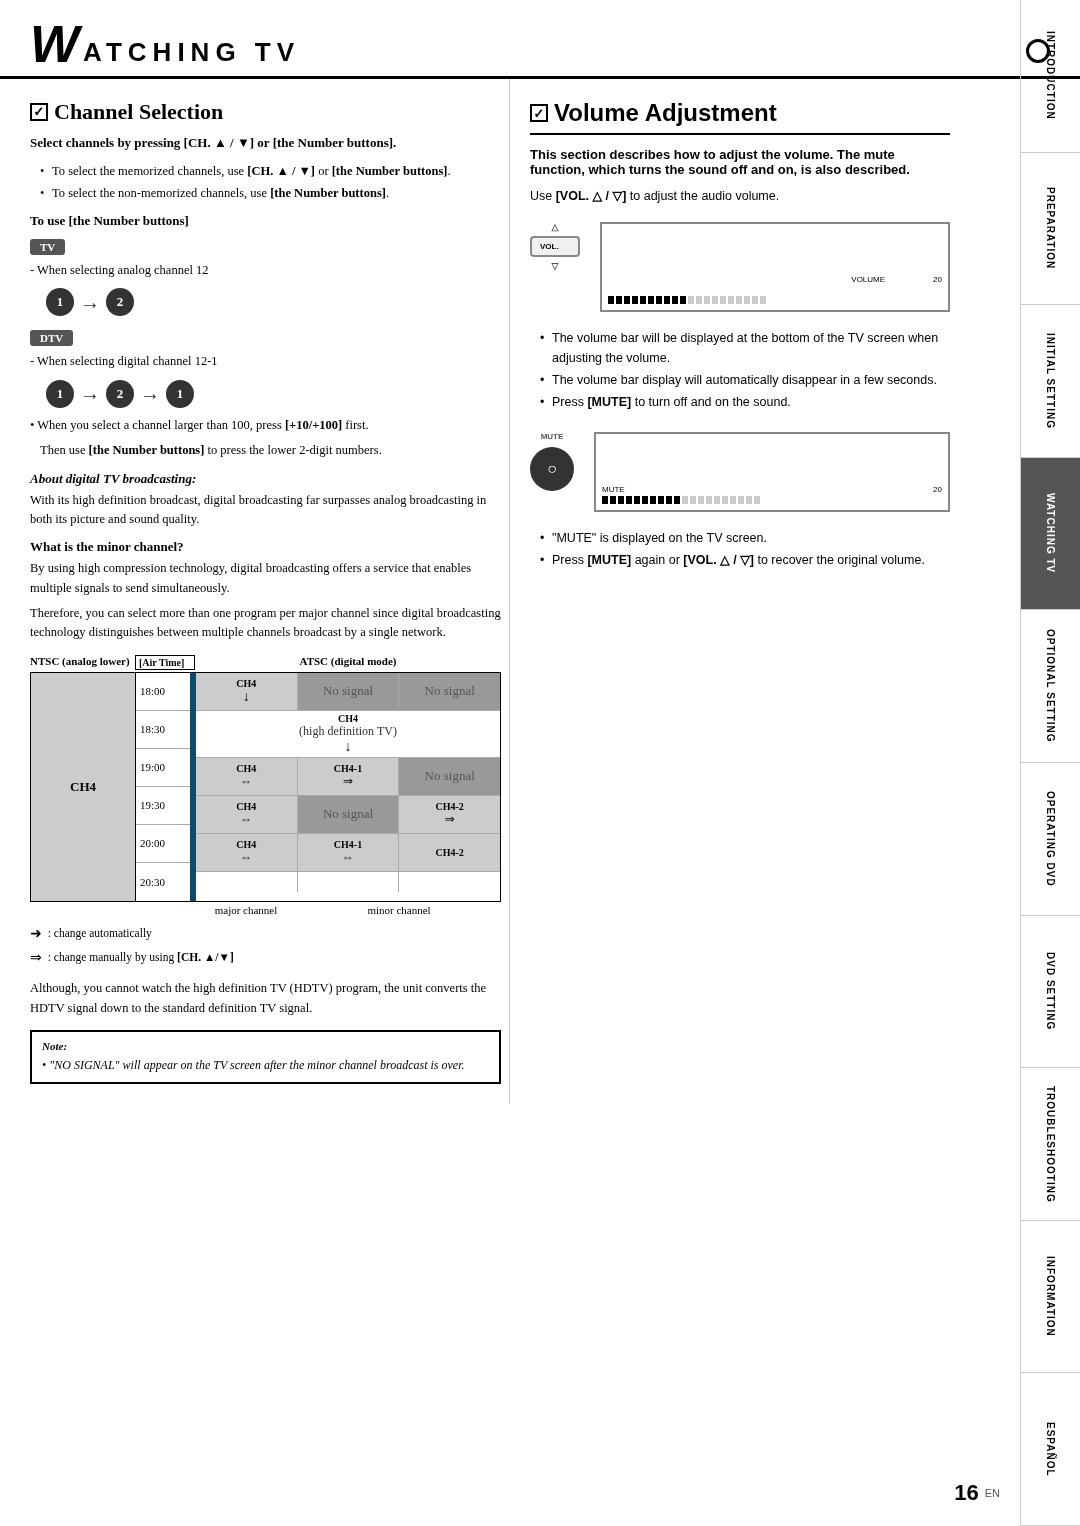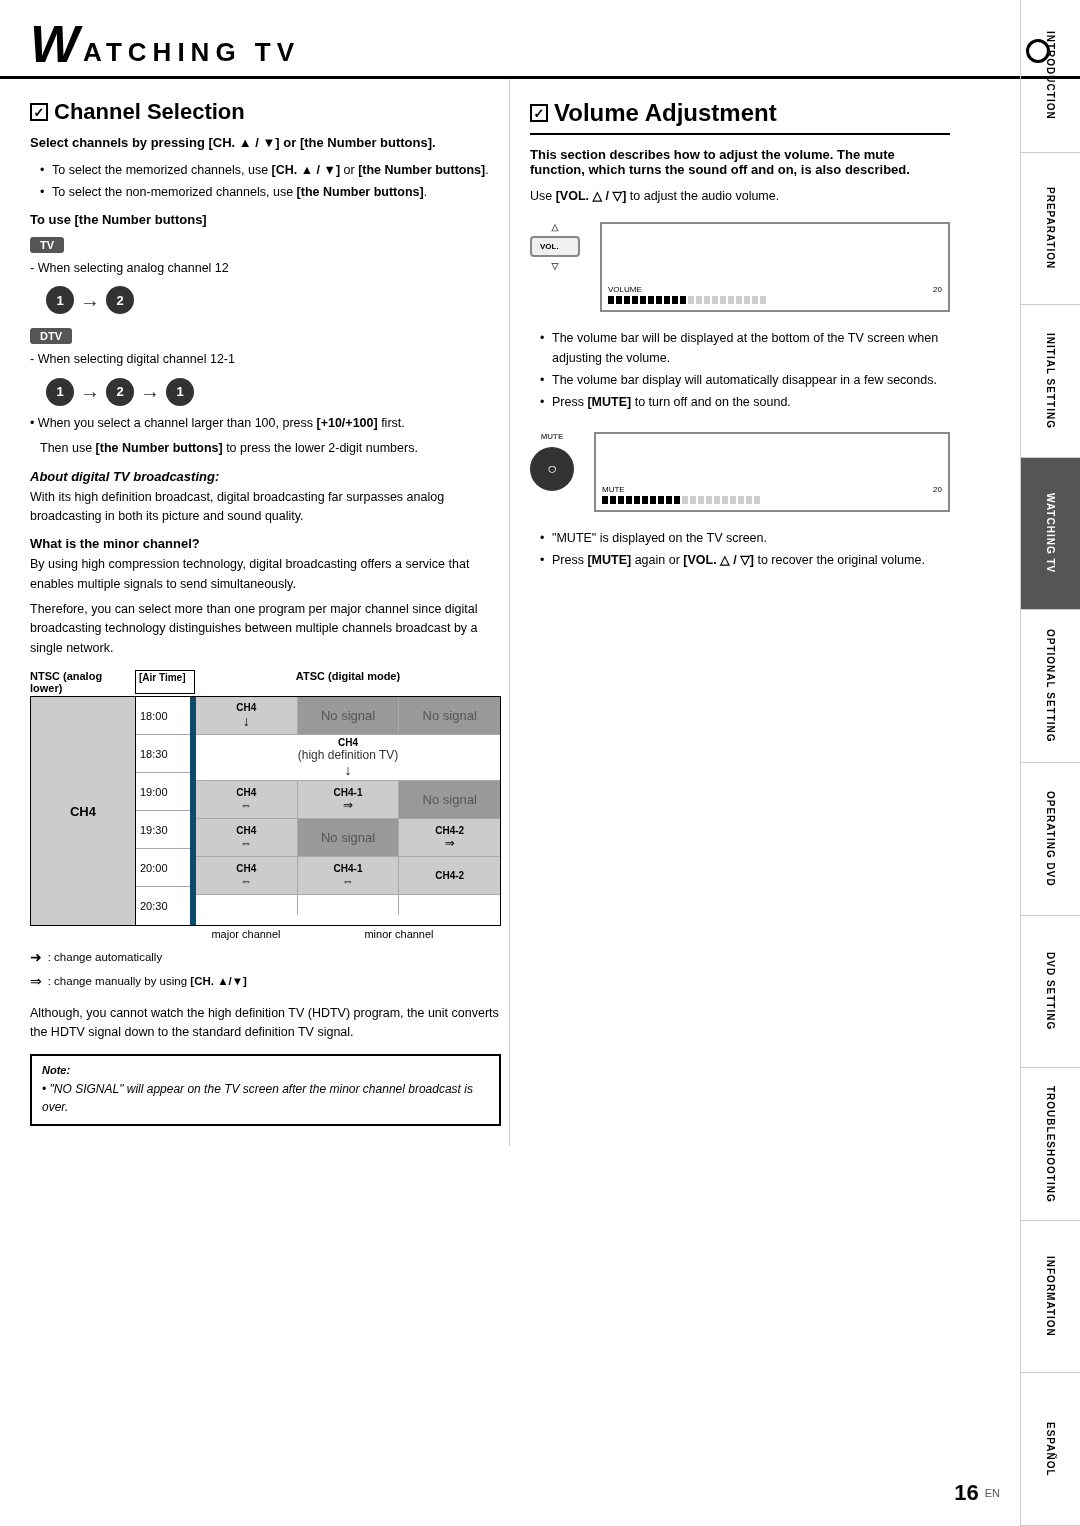--- a/index.html
+++ b/index.html
@@ -47,20 +47,21 @@
     
     .main-content {
       display: flex;
       padding: 0;
     }
 
     .left-col {
       width: 510px;
       padding: 20px 8px 20px 30px;
       border-right: 1px solid #ccc;
+      font-family: Liberation Serif, serif;
     }
 
     .right-col {
       width: 460px;
       padding: 20px 20px 20px 20px;
     }
 
     
     .sidebar-tabs {
       position: absolute;
@@ -590,21 +591,21 @@
       <div style="display:flex; flex-direction:column; align-items:center; gap:4px;">
         <div style="font-size:9px; font-weight:bold; color:#555;">△</div>
         <div style="border:2px solid #888; border-radius:4px; padding:4px 8px; background:#f0f0f0; min-width:50px; text-align:left;">
           <div style="font-size:8px; font-weight:bold;">VOL.</div>
         </div>
         <div style="font-size:9px; font-weight:bold; color:#555;">▽</div>
       </div>
 
       <div style="flex:1; border:2px solid #888; min-height:90px; position:relative; background:#fff;">
         <div style="position:absolute; bottom:6px; left:6px; right:6px;">
-          <div style="display:flex; justify-content:space-between; font-size:8px; margin-bottom:2px;">
+          <div style="display:flex; justify-content:flex-end; font-size:8px; margin-bottom:12px;gap:48px;">
             <span>VOLUME</span>
             <span>20</span>
           </div>
           <div style="display:flex; gap:2px;">
             <div style="width:6px;height:8px;background:#000;"></div>
             <div style="width:6px;height:8px;background:#000;"></div>
             <div style="width:6px;height:8px;background:#000;"></div>
             <div style="width:6px;height:8px;background:#000;"></div>
             <div style="width:6px;height:8px;background:#000;"></div>
             <div style="width:6px;height:8px;background:#000;"></div>

